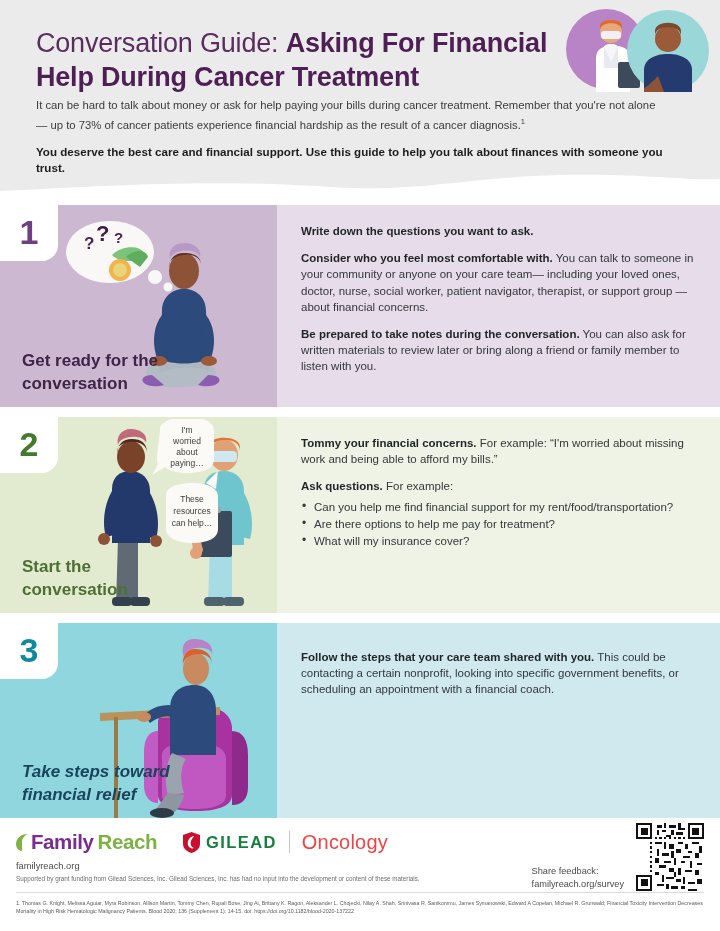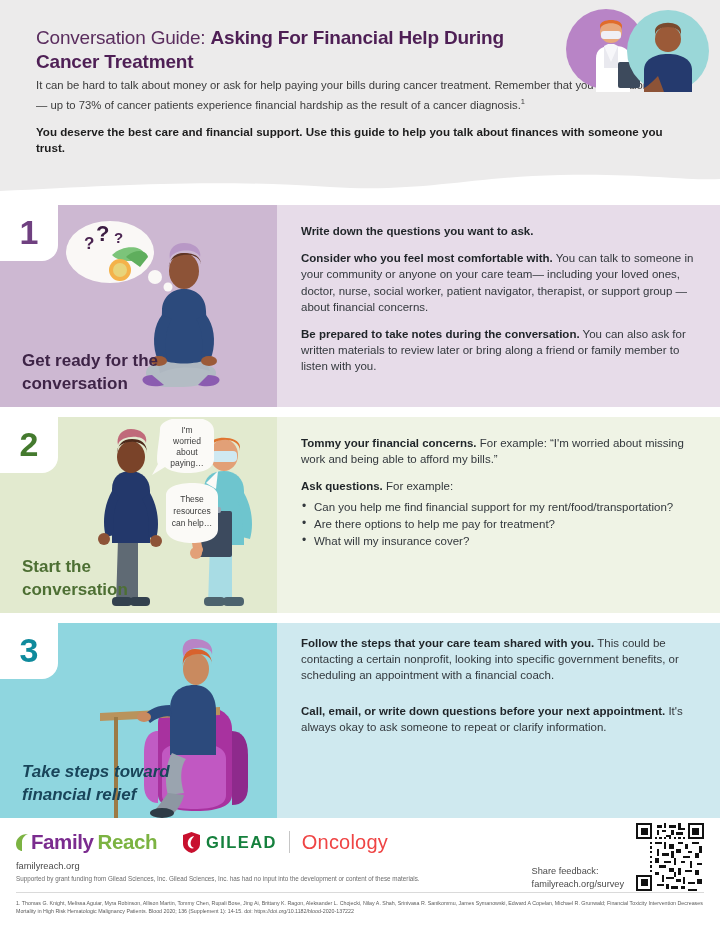--- a/index.html
+++ b/index.html
@@ -28,22 +28,22 @@
     left: 0; bottom: -2px;
     width: 720px; height: 34px;
     display: block;
   }
   .header-inner {
     position: relative;
     padding: 26px 30px 0 36px;
     z-index: 2;
   }
   .title {
-    font-size: 19px;
-    line-height: 24px;
+    font-size: 27px;
+    line-height: 34px;
     color: #5a2d5e;
     font-weight: 400;
     letter-spacing: -0.2px;
     max-width: 520px;
   }
   .title .bold { font-weight: bold; color: #4e1f55; }
 
   .intro {
     margin-top: 4px;
     font-size: 11.3px;
@@ -446,26 +446,23 @@
         <path d="M84 22 C86 10 112 10 112 20 C114 8 104 4 94 4 C83 4 81 14 84 22 Z" fill="#b884c6"></path>
 
         <path d="M72 118 C66 128 64 146 68 160 L84 158 C80 146 80 132 86 124 Z" fill="#9aa4af"></path>
         <path d="M68 158 C62 166 58 172 54 176 L72 180 C78 174 82 168 84 160 Z" fill="#8d97a2"></path>
         <ellipse cx="62" cy="178" rx="12" ry="5" fill="#2e3b46"></ellipse>
       </svg>
 
       <div class="step-heading">Take steps toward financial relief</div>
     </div>
 
-    <div class="step-right" style="padding-top:12px;">
+    <div class="step-right" style="padding-top:26px;">
       <p class="p" style="margin-bottom:19px;">
         <b>Follow the steps that your care team shared with you.</b><span> This could be contacting a certain nonprofit, looking into specific government benefits, or scheduling an appointment with a financial coach.</span>
-      </p>
-      <p class="p">
-        <b>Call, email, or write down questions before your next appointment.</b><span> It's always okay to ask someone to repeat or clarify information.</span>
       </p>
     </div>
   </div>
 
   <div class="footer">
 
     <div class="logo-row">
       <div class="fr-logo">
         <svg class="leaf-mark" viewBox="0 0 13 19">
           <path d="M12 1 C4 1 0 6 0 11 C0 16 4 18 6 18 L6 9 C6 5 9 2 12 1 Z" fill="#7cb342"></path>

